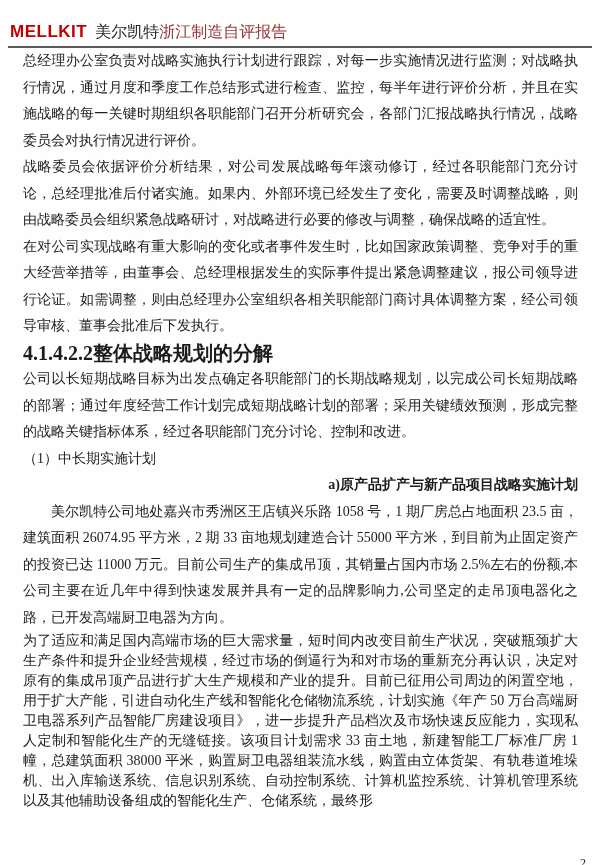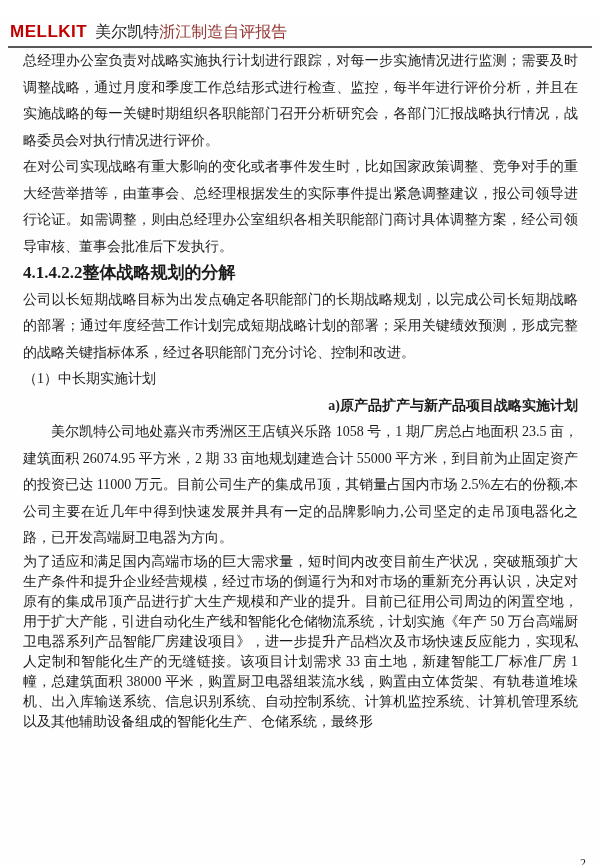--- a/index.html
+++ b/index.html
@@ -58,21 +58,21 @@
     margin: 0;
     padding: 0;
   }
   .para-indent {
     text-indent: 2em;
   }
   .para-tight {
     line-height: 20px;
   }
   .heading-numbered {
-    font-size: 17px;
+    font-size: 20px;
     font-weight: bold;
     margin: 3px 0 2px 0;
     text-align: left;
   }
   .heading-list {
     font-size: 14px;
     font-weight: normal;
     margin: 4px 0 1px 0;
     padding-left: 7px;
     text-align: left;
@@ -97,21 +97,22 @@
 <body>
 
 <div class="page">
 
   <div class="report-header">
     <span class="brand">MELLKIT</span>
     <span class="title-dark">美尔凯特</span><span class="title-red">浙江制造自评报告</span>
   </div>
 
   <div class="doc-body">
-    <p class="para">总经理办公室负责对战略实施执行计划进行跟踪，对每一步实施情况进行监测；需要及时调整战略，通过月度和季度工作总结形式进行检查、监控，每半年进行评价分析，并且在实施战略的每一关键时期组织各职能部门召开分析研究会，各部门汇报战略执行情况，战略委员会对执行情况进行评价。</p>
+    <p class="para">总经理办公室负责对战略实施执行计划进行跟踪，对每一步实施情况进行监测；对战略执行情况，通过月度和季度工作总结形式进行检查、监控，每半年进行评价分析，并且在实施战略的每一关键时期组织各职能部门召开分析研究会，各部门汇报战略执行情况，战略委员会对执行情况进行评价。</p>
+    <p class="para">战略委员会依据评价分析结果，对公司发展战略每年滚动修订，经过各职能部门充分讨论，总经理批准后付诸实施。如果内、外部环境已经发生了变化，需要及时调整战略，则由战略委员会组织紧急战略研讨，对战略进行必要的修改与调整，确保战略的适宜性。</p>
     <p class="para">在对公司实现战略有重大影响的变化或者事件发生时，比如国家政策调整、竞争对手的重大经营举措等，由董事会、总经理根据发生的实际事件提出紧急调整建议，报公司领导进行论证。如需调整，则由总经理办公室组织各相关职能部门商讨具体调整方案，经公司领导审核、董事会批准后下发执行。</p>
     <p class="heading-numbered">4.1.4.2.2整体战略规划的分解</p>
     <p class="para">公司以长短期战略目标为出发点确定各职能部门的长期战略规划，以完成公司长短期战略的部署；通过年度经营工作计划完成短期战略计划的部署；采用关键绩效预测，形成完整的战略关键指标体系，经过各职能部门充分讨论、控制和改进。</p>
     <p class="heading-list">（1）中长期实施计划</p>
     <p class="heading-sublist">a)原产品扩产与新产品项目战略实施计划</p>
     <p class="para para-indent">美尔凯特公司地处嘉兴市秀洲区王店镇兴乐路 1058 号，1 期厂房总占地面积 23.5 亩，建筑面积 26074.95 平方米，2 期 33 亩地规划建造合计 55000 平方米，到目前为止固定资产的投资已达 11000 万元。目前公司生产的集成吊顶，其销量占国内市场 2.5%左右的份额,本公司主要在近几年中得到快速发展并具有一定的品牌影响力,公司坚定的走吊顶电器化之路，已开发高端厨卫电器为方向。</p>
     <p class="para para-tight">为了适应和满足国内高端市场的巨大需求量，短时间内改变目前生产状况，突破瓶颈扩大生产条件和提升企业经营规模，经过市场的倒逼行为和对市场的重新充分再认识，决定对原有的集成吊顶产品进行扩大生产规模和产业的提升。目前已征用公司周边的闲置空地，用于扩大产能，引进自动化生产线和智能化仓储物流系统，计划实施《年产 50 万台高端厨卫电器系列产品智能厂房建设项目》，进一步提升产品档次及市场快速反应能力，实现私人定制和智能化生产的无缝链接。该项目计划需求 33 亩土地，新建智能工厂标准厂房 1 幢，总建筑面积 38000 平米，购置厨卫电器组装流水线，购置由立体货架、有轨巷道堆垛机、出入库输送系统、信息识别系统、自动控制系统、计算机监控系统、计算机管理系统以及其他辅助设备组成的智能化生产、仓储系统，最终形</p>
   </div>
 
   <div class="page-number">2</div>

